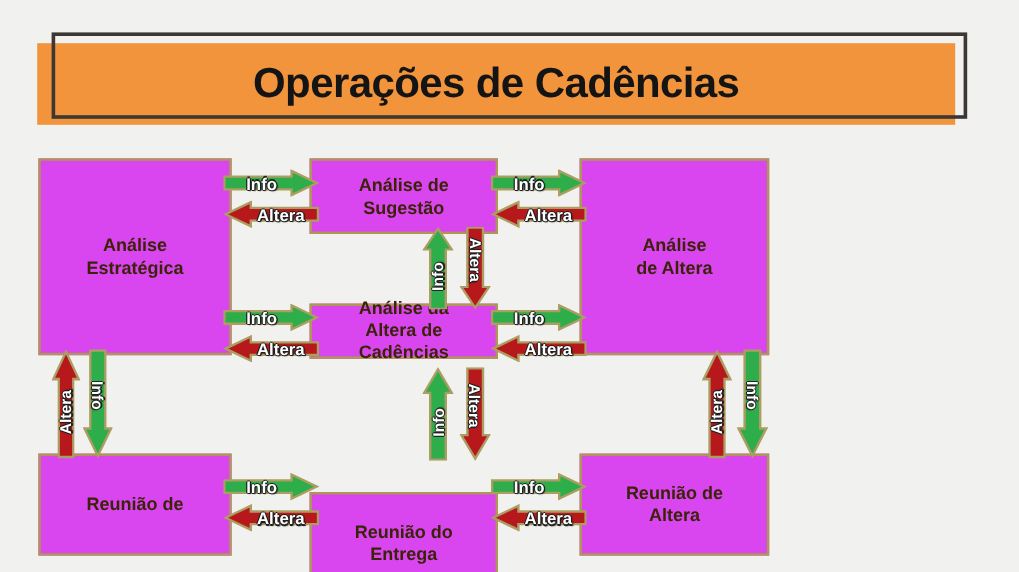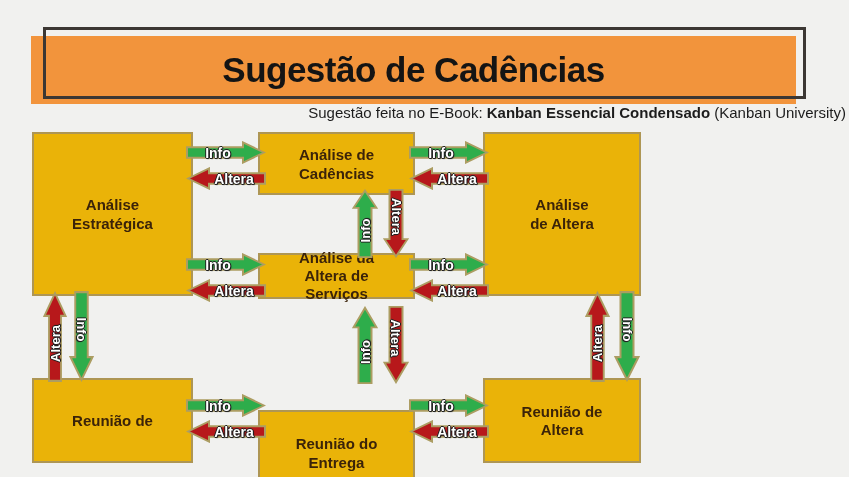--- a/index.html
+++ b/index.html
@@ -29,21 +29,21 @@
     font-size:35px;font-weight:700;letter-spacing:-0.5px;color:#141414;
   }
   .subtitle{
     position:absolute;top:104px;right:3px;
     font-size:15px;color:#1c1c1c;white-space:nowrap;
   }
   .subtitle b{font-weight:700;}
   
   .box{
     position:absolute;
-    background:#eab308;
+    background:#d946ef;
     border:2px solid #ae9654;
     box-sizing:border-box;
     display:flex;flex-direction:column;align-items:center;justify-content:center;
     text-align:center;
     font-size:15px;font-weight:700;color:#3b2309;line-height:19px;
     z-index:1;
   }
   .box span{display:block;}
   
   .arrow{position:absolute;z-index:2;}
@@ -64,40 +64,39 @@
   .arrow.v.dir-up   .arrow-label{transform:rotate(-90deg) translateX(-7px);}
   .arrow.v.dir-down .arrow-label{transform:rotate(90deg) translateX(-7px);}
 </style>
 </head>
 <body>
 
 <div class="stage">
 
   <div class="banner-fill"></div>
   <div class="banner-outline"></div>
-  <div class="banner-title">Sugestão de Cadências</div>
-
-  <div class="subtitle"><span>Sugestão feita no E-Book: </span><b>Kanban Essencial Condensado</b><span> (Kanban University)</span></div>
+  <div class="banner-title">Operações de Cadências</div>
+
 
   <div class="box" style="left:32px;top:132px;width:161px;height:164px;">
     <span>Análise</span>
     <span>Estratégica</span>
   </div>
   <div class="box" style="left:258px;top:132px;width:157px;height:63px;">
     <span>Análise de</span>
-    <span>Cadências</span>
+    <span>Sugestão</span>
   </div>
   <div class="box" style="left:483px;top:132px;width:158px;height:164px;">
     <span>Análise</span>
     <span>de Altera</span>
   </div>
   <div class="box" style="left:258px;top:253px;width:157px;height:46px;line-height:18px;">
     <span>Análise da</span>
     <span>Altera de</span>
-    <span>Serviços</span>
+    <span>Cadências</span>
   </div>
   <div class="box" style="left:32px;top:378px;width:161px;height:85px;">
     <span>Reunião de</span>
   </div>
   <div class="box" style="left:258px;top:378px;width:157px;height:85px;margin-top:32px;">
     <span>Reunião do</span>
     <span>Entrega</span>
   </div>
   <div class="box" style="left:483px;top:378px;width:158px;height:85px;line-height:18px;">
     <span>Reunião de</span>

